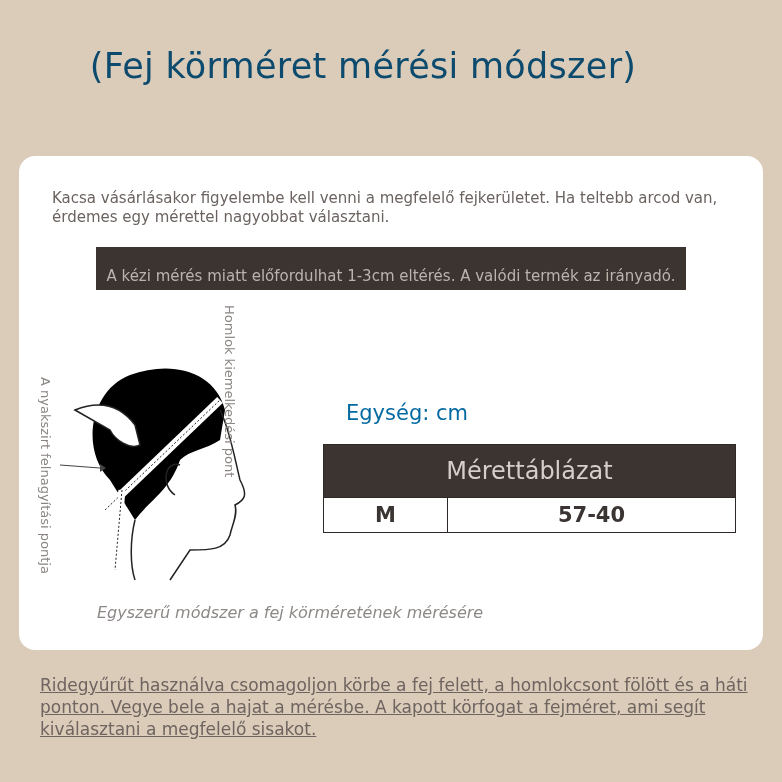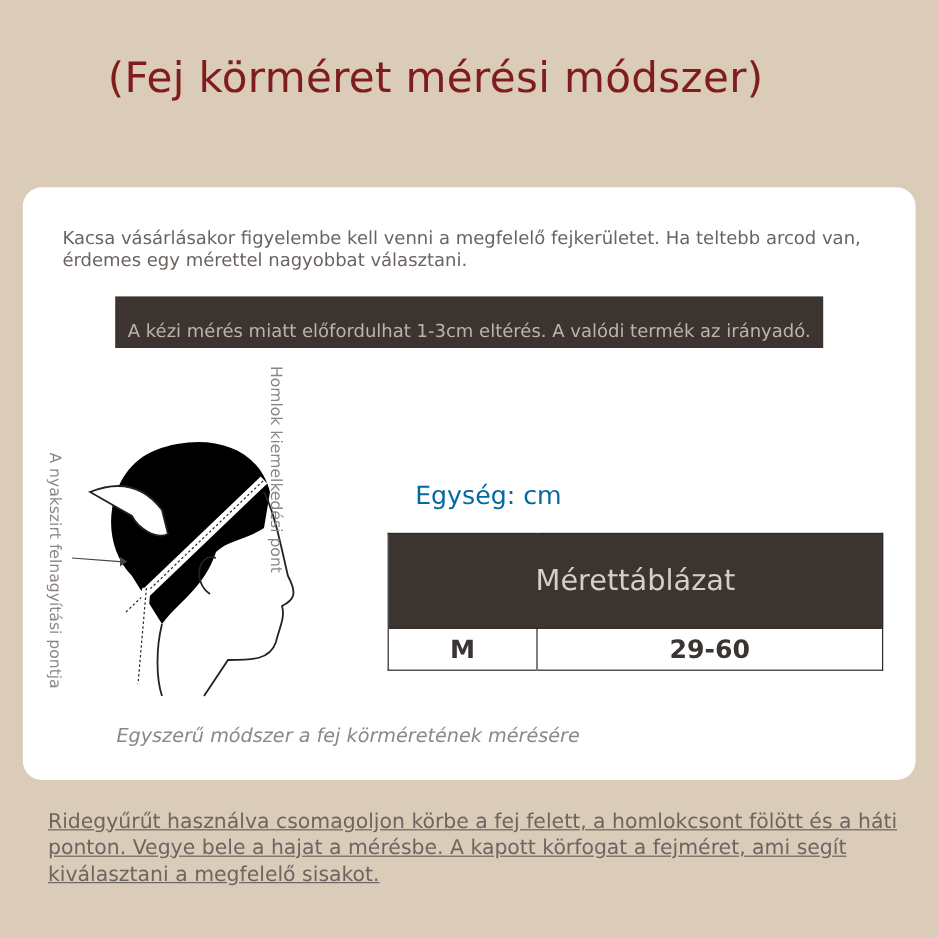--- a/index.html
+++ b/index.html
@@ -4,21 +4,21 @@
 <style>
   html, body { margin:0; padding:0; }
   body {
     width:782px; height:782px; overflow:hidden;
     background:#dbcbb9;
     font-family:"DejaVu Sans", sans-serif;
     position:relative;
   }
   .title {
     position:absolute; left:0; top:46px; width:726px; text-align:center;
-    font-size:35px; color:#7f1d1d; letter-spacing:0.3px;
+    font-size:35px; color:#0c4a6e; letter-spacing:0.3px;
   }
   .card {
     position:absolute; left:19px; top:156px; width:744px; height:494px;
     background:#ffffff; border-radius:16px;
   }
   .note1 {
     position:absolute; left:52px; top:189px; width:680px; text-align:left;
     font-size:15px; line-height:19px; color:#6b6360;
   }
   .banner {
@@ -28,21 +28,21 @@
   }
   .unit {
     position:absolute; left:346px; top:401px; font-size:21px; color:#0369a1;
   }
   table.size {
     position:absolute; left:323px; top:444px; width:413px;
     border-collapse:collapse; border:1px solid #2e2926;
   }
   table.size th {
     background:#3c3431; color:#d6cec8; font-weight:normal;
-    font-size:24px; height:52px; padding:13px; text-align:center;
+    font-size:24px; height:52px; padding:0; text-align:center;
   }
   table.size td {
     border-top:1px solid #2e2926; height:34px; padding:0;
     font-size:21px; font-weight:bold; color:#3a3432; text-align:center;
   }
   table.size td.sz { width:123px; border-right:1px solid #2e2926; }
   .caption {
     position:absolute; left:97px; top:603px; font-size:16px; color:#8c8886;font-style:italic;
   }
   .bottom {
@@ -94,20 +94,20 @@
 
 <div class="unit">Egység: cm</div>
 
 <table class="size">
   <tbody>
       <tr>
         <th colspan="2">Mérettáblázat</th>
       </tr>
   <tr>
     <td class="sz">M</td>
-    <td>29-60</td>
+    <td>57-40</td>
   </tr>
 </tbody>
   </table>
 
 <div class="caption">Egyszerű módszer a fej körméretének mérésére</div>
 
 <div class="bottom">Ridegyűrűt használva csomagoljon körbe a fej felett, a homlokcsont fölött és a háti ponton. Vegye bele a hajat a mérésbe. A kapott körfogat a fejméret, ami segít kiválasztani a megfelelő sisakot.</div>
 
 </body></html>

